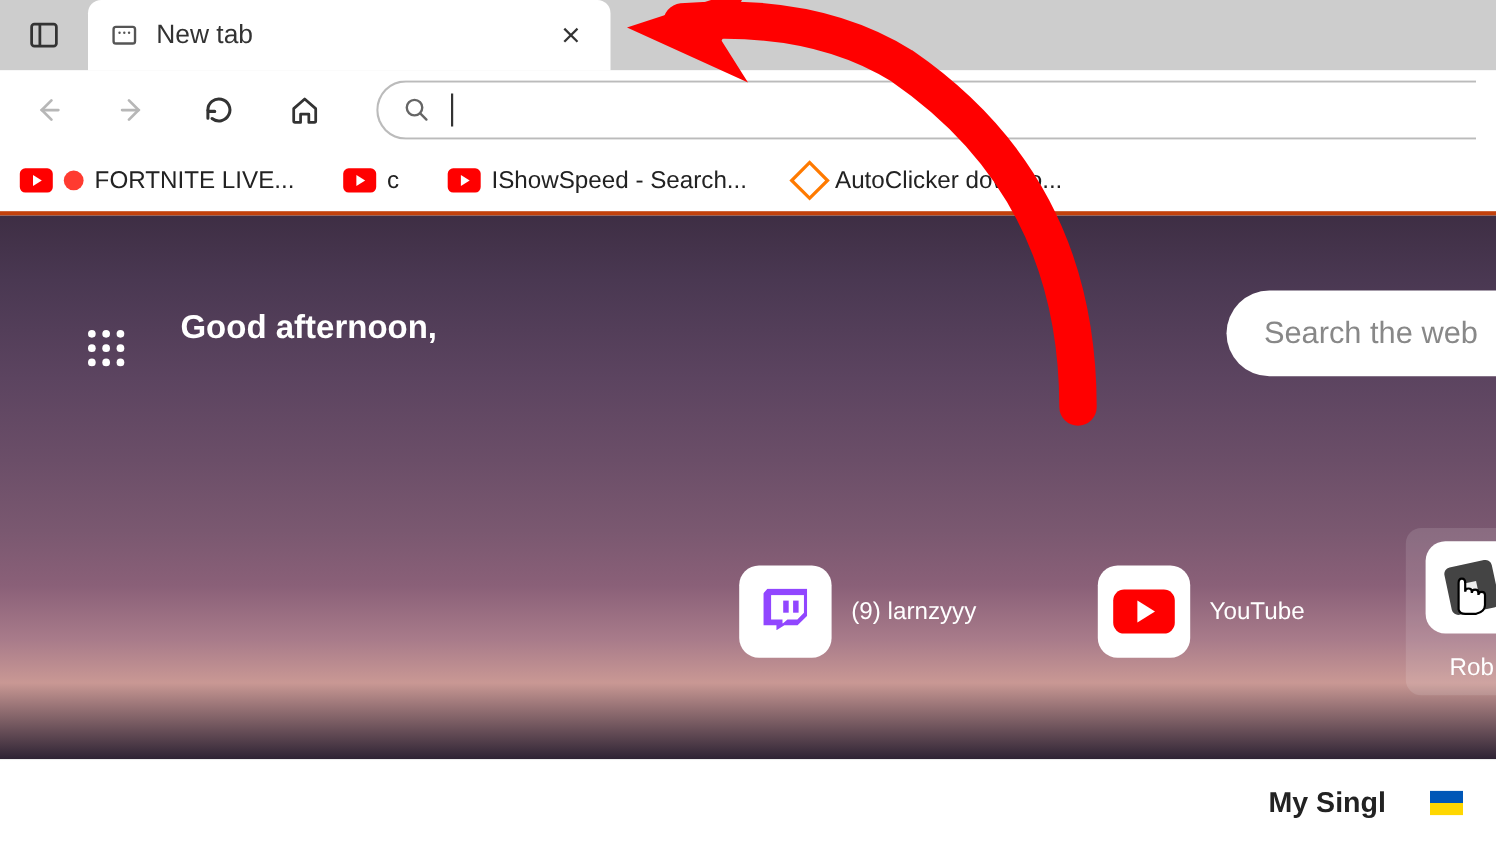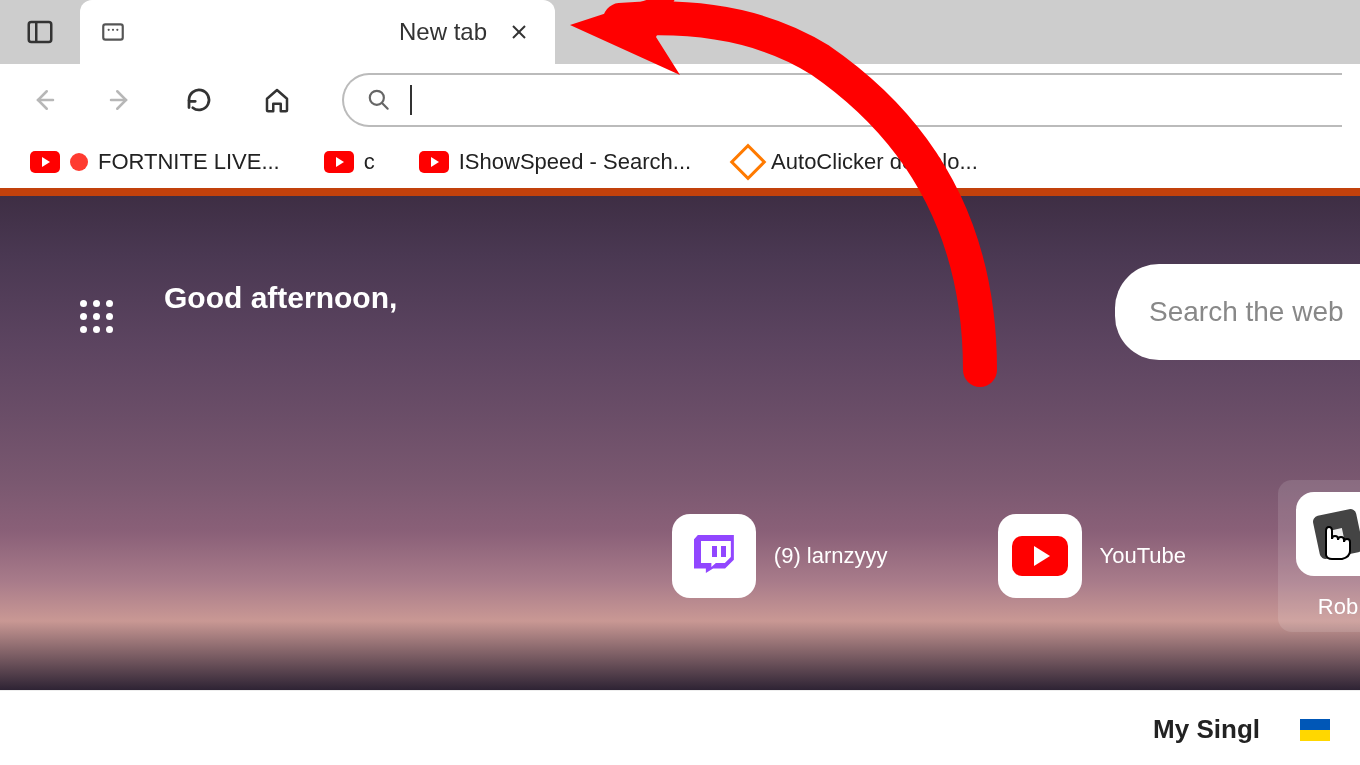--- a/index.html
+++ b/index.html
@@ -34,21 +34,20 @@
   border-top-right-radius: 12px;
   display: flex;
   align-items: center;
   padding: 0 20px;
   gap: 16px;
 }
 .tab-title {
   flex: 1;
   font-size: 24px;
   color: #333;
-  text-align: right;
 }
 .tab-close {
   width: 32px;
   height: 32px;
   display: flex;
   align-items: center;
   justify-content: center;
   font-size: 22px;
   color: #333;
   border-radius: 4px;
@@ -97,23 +96,23 @@
   height: 30px;
   background: #333;
 }
 
 
 .bookmarks {
   height: 60px;
   background: #fff;
   display: flex;
   align-items: center;
-  padding: 0 20px;
+  padding: 0 8px;
   gap: 24px;
-  border-bottom: 8px solid #c2410c;
+  border-bottom: 4px solid #c2410c;
 }
 .bookmark {
   display: flex;
   align-items: center;
   gap: 10px;
   padding: 6px 10px;
   font-size: 22px;
   color: #222;
   white-space: nowrap;
 }
@@ -180,21 +179,21 @@
   font-size: 30px;
   line-height: 1.35;
   font-weight: 700;
 }
 
 .search-web {
   position: absolute;
   top: 68px;
   right: 0;
   width: 245px;
-  height: 96px;
+  height: 78px;
   background: #fff;
   border-radius: 44px 0 0 44px;
   display: flex;
   align-items: center;
   padding-left: 34px;
   font-size: 28px;
   color: #888;
 }
 
 .quick-links {

